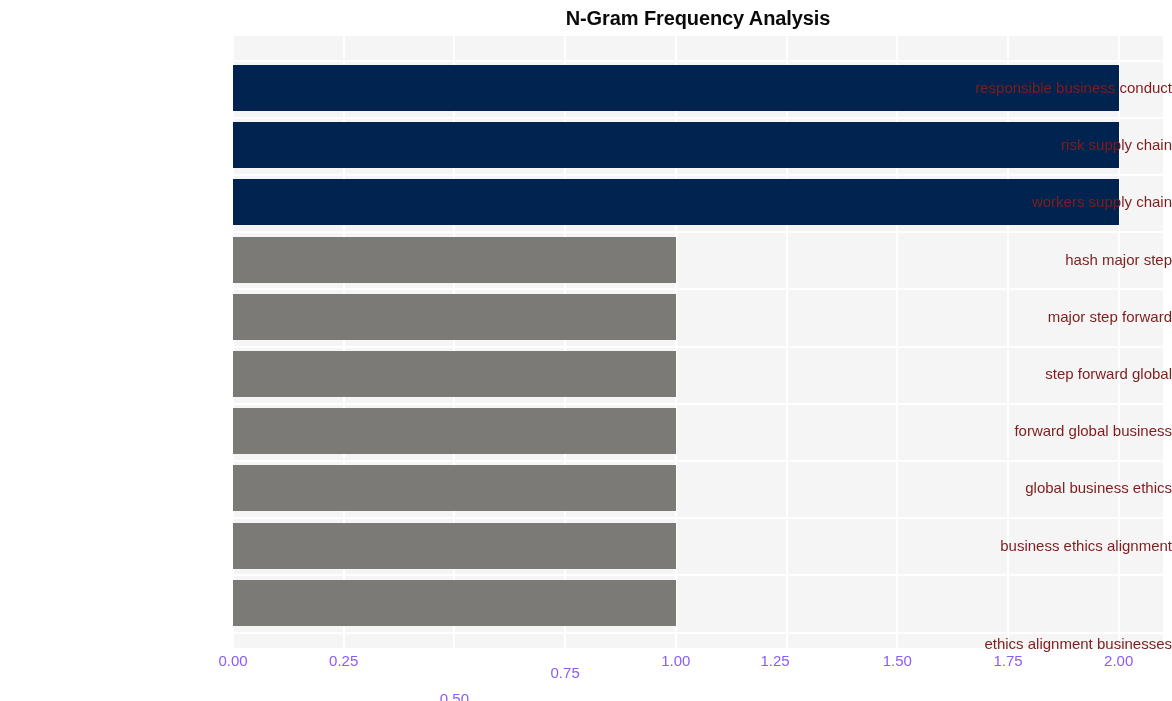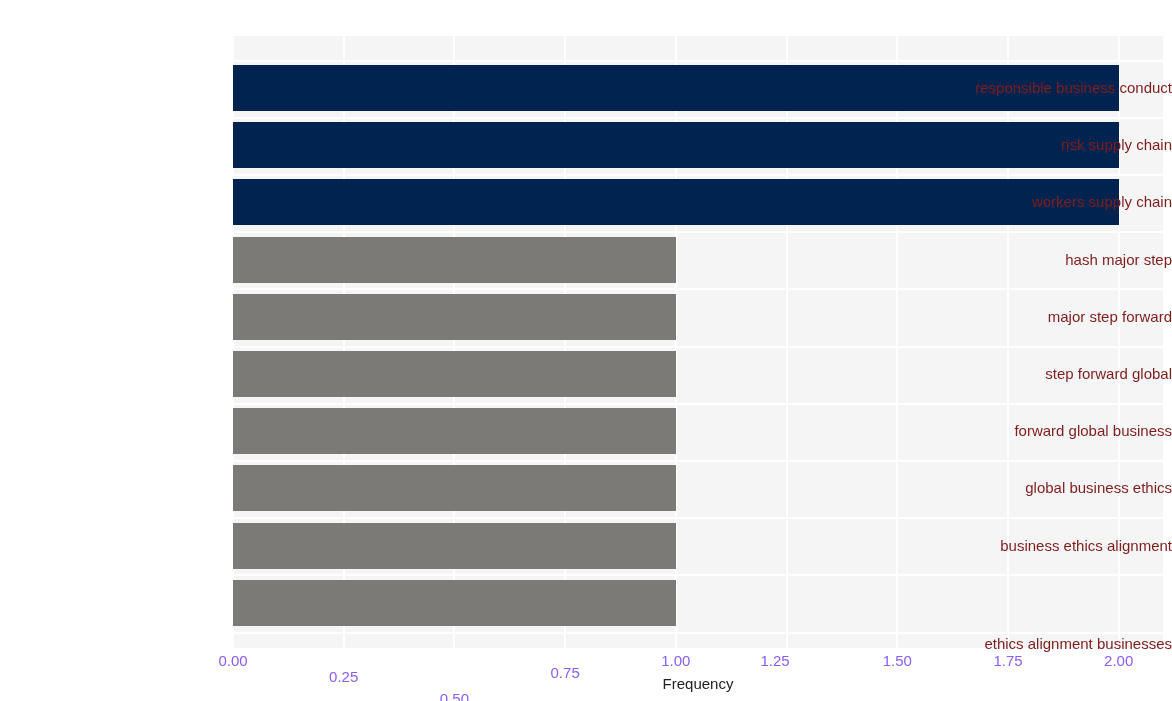--- a/index.html
+++ b/index.html
@@ -94,20 +94,21 @@
     font-size: 15px;
     color: #222222;
     line-height: 18px;
   }
 </style>
 </head>
 <body>
 
 <div id="chart-figure">
 
+  <div id="chart-title">N-Gram Frequency Analysis</div>
 
   <div id="plot-area">
     <div id="gridlines-layer">
         <div class="gridline-v" style="left: -1px;"></div>
         <div class="gridline-v" style="left: 109.714px;"></div>
         <div class="gridline-v" style="left: 220.429px;"></div>
         <div class="gridline-v" style="left: 331.143px;"></div>
         <div class="gridline-v" style="left: 441.857px;"></div>
         <div class="gridline-v" style="left: 552.571px;"></div>
         <div class="gridline-v" style="left: 663.286px;"></div>
@@ -146,24 +147,23 @@
       <div class="ytick-label" style="top: 250.6px;">hash major step</div>
       <div class="ytick-label" style="top: 307.8px;">major step forward</div>
       <div class="ytick-label" style="top: 365px;">step forward global</div>
       <div class="ytick-label" style="top: 422px;">forward global business</div>
       <div class="ytick-label" style="top: 479.4px;">global business ethics</div>
       <div class="ytick-label" style="top: 536.6px;">business ethics alignment</div>
       <div class="ytick-label" style="top: 593.8px; margin-top: 41px;">ethics alignment businesses</div>
     </div>
   <div id="xtick-layer">
       <div class="xtick-label" style="left: 233px;">0.00</div>
-      <div class="xtick-label" style="left: 343.714px; margin-top: 16px;">0.25</div>
+      <div class="xtick-label" style="left: 343.714px;">0.25</div>
       <div class="xtick-label" style="left: 454.429px; margin-top: 38px;">0.50</div>
       <div class="xtick-label" style="left: 565.143px; margin-top: 12px;">0.75</div>
       <div class="xtick-label" style="left: 675.857px;">1.00</div>
       <div class="xtick-label" style="left: 775px;">1.25</div>
       <div class="xtick-label" style="left: 897.286px;">1.50</div>
       <div class="xtick-label" style="left: 1008px;">1.75</div>
       <div class="xtick-label" style="left: 1118.71px;">2.00</div>
     </div>
 
-  <div id="xaxis-title">Frequency</div>
 </div>
 
 </body></html>

